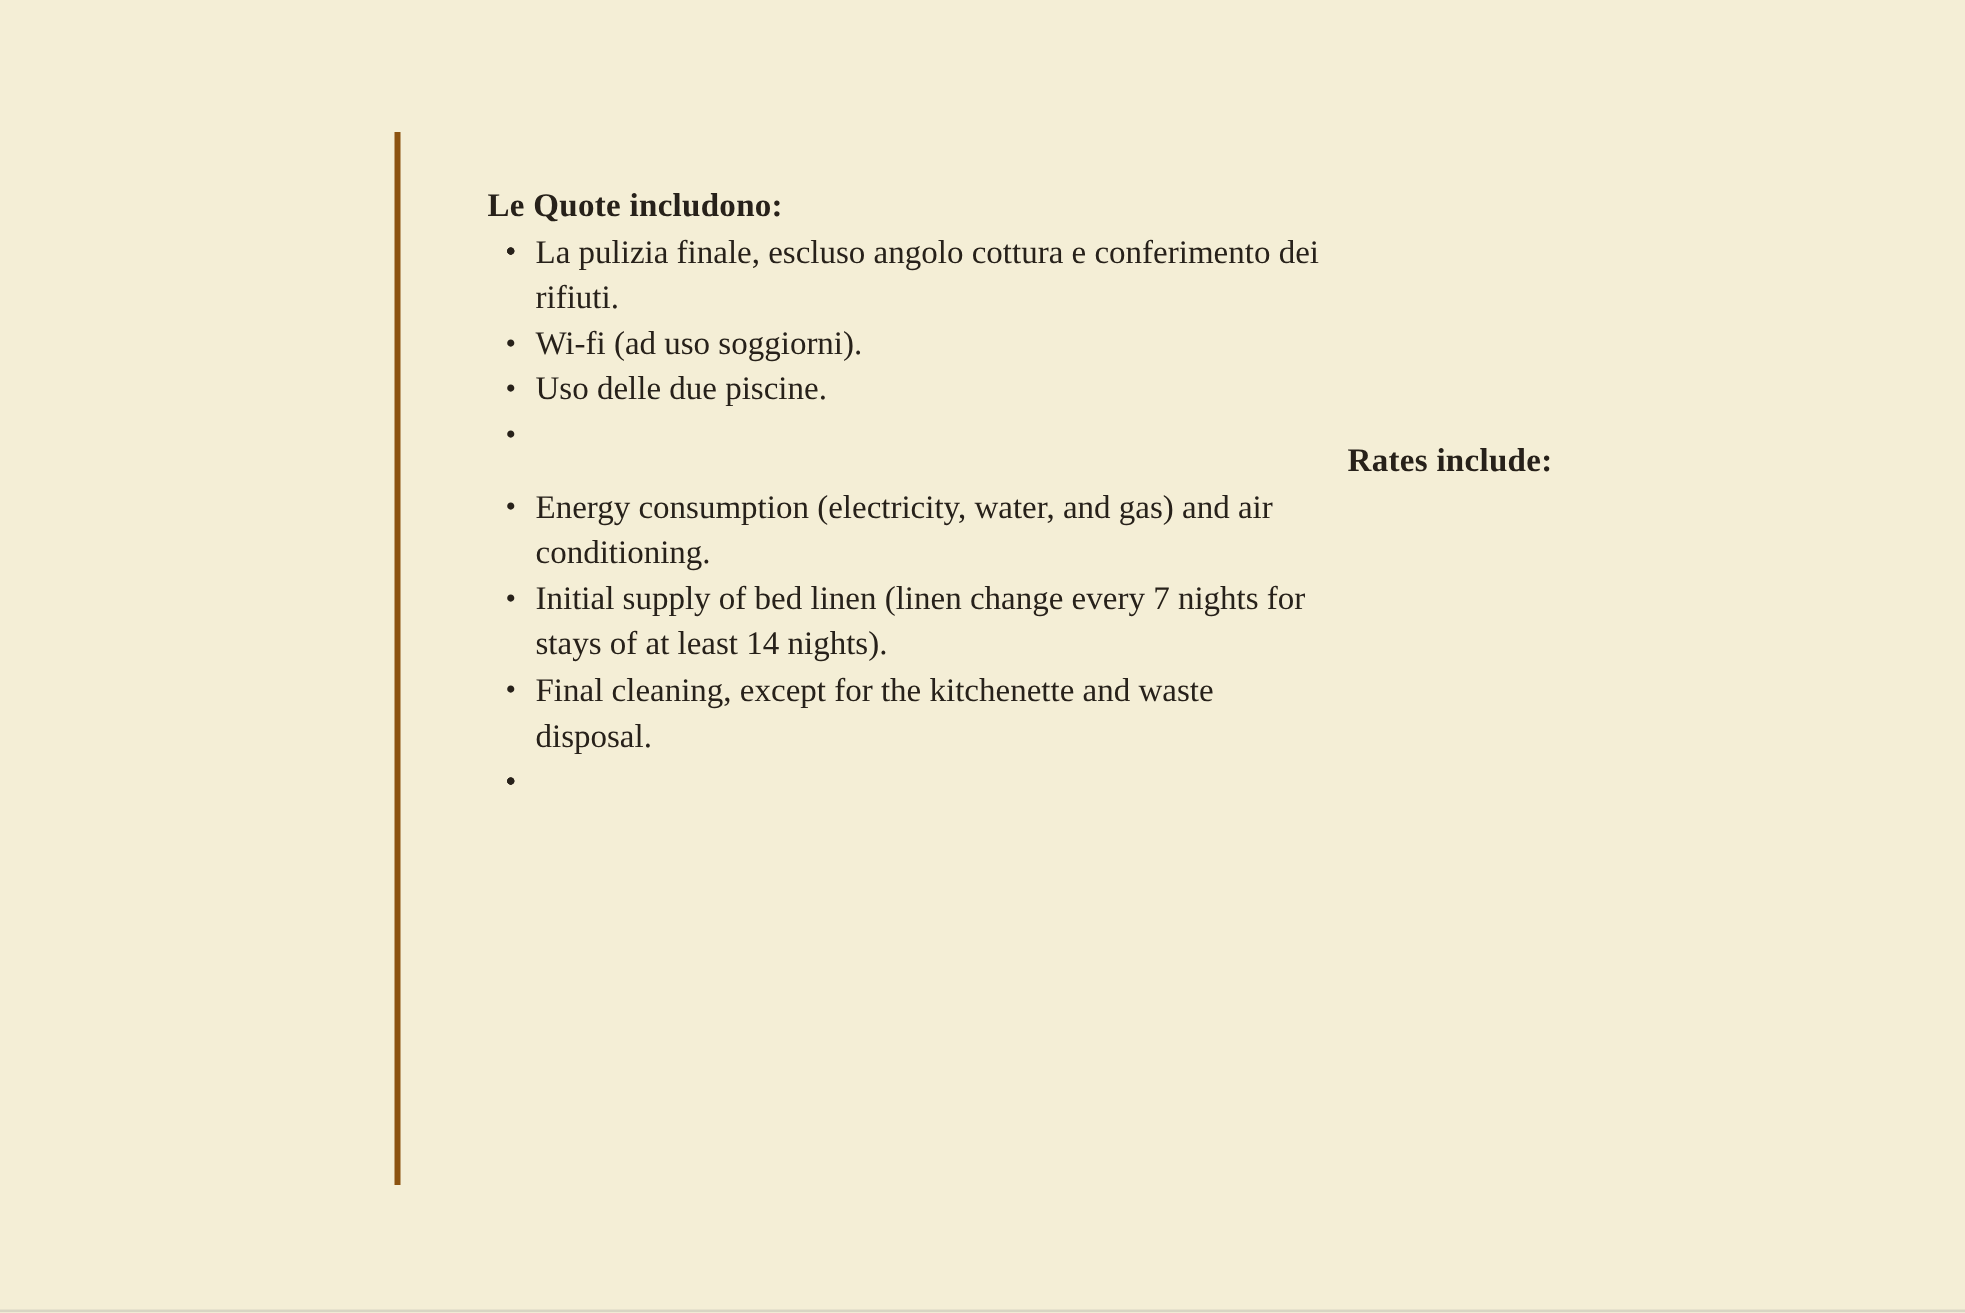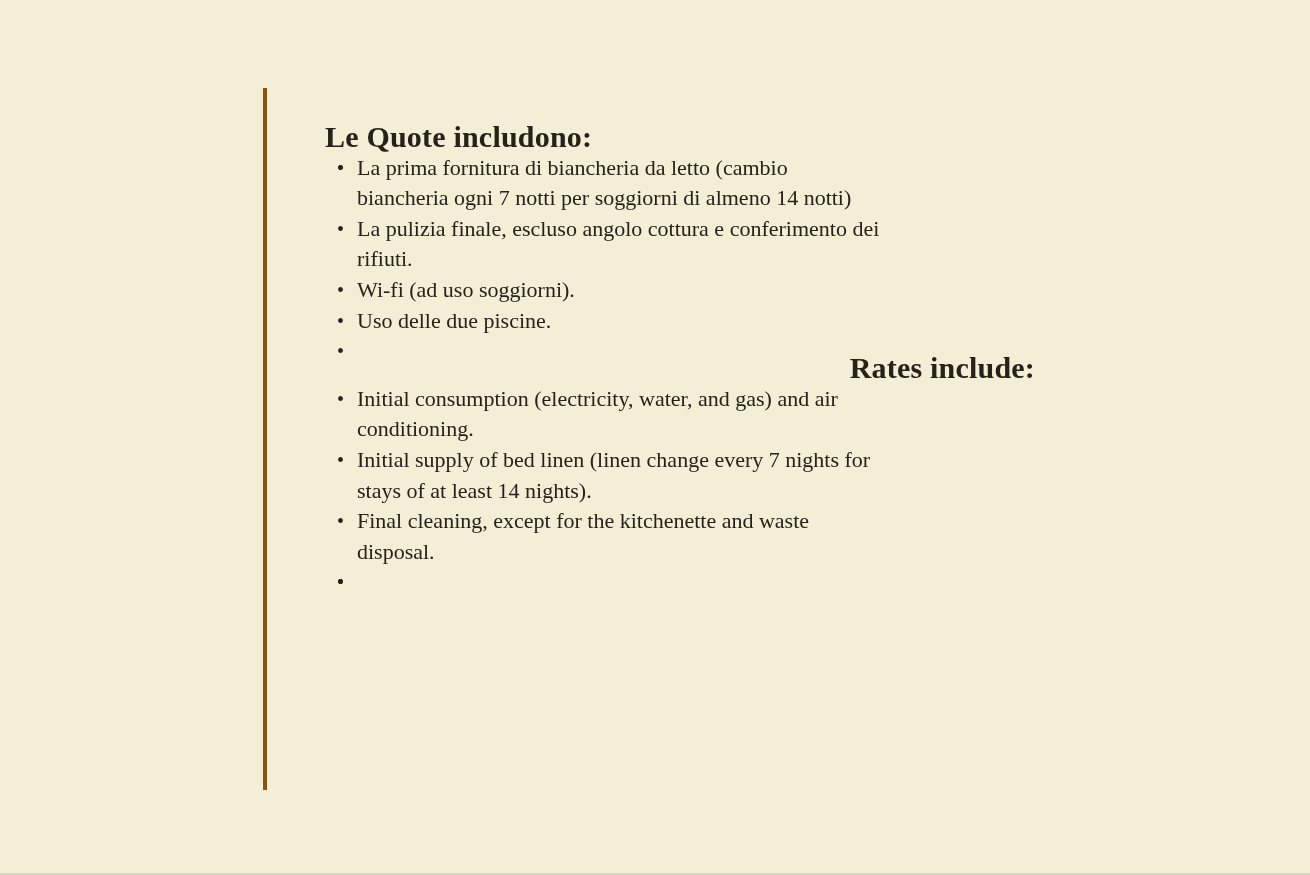--- a/index.html
+++ b/index.html
@@ -30,21 +30,21 @@
   .content {
     position: absolute;
     left: 325px;
     top: 122px;
     width: 710px;
     font-size: 22px;
     line-height: 30.6px;
   }
   .heading {
     margin: 0;
-    font-size: 30px;
+    font-size: 22px;
     font-weight: bold;
     letter-spacing: 0.2px;
   }
   .section-en .heading {
     margin-top: 17px;
     text-align: right;
   }
   ul.items {
     list-style: none;
     margin: 0;
@@ -83,22 +83,20 @@
   <div class="content">
 
     <div class="section section-it">
       <h2 class="heading">Le Quote includono:</h2>
       <ul class="items">
         <li class="item">
           <span class="bullet">•</span>
         </li>
         <li class="item">
           <span class="bullet">•</span>
-          <span class="item-text">La prima fornitura di biancheria da letto (cambio
-biancheria ogni 7 notti per soggiorni di almeno 14 notti)</span>
         </li>
         <li class="item">
           <span class="bullet">•</span>
           <span class="item-text">La pulizia finale, escluso angolo cottura e conferimento dei
 rifiuti.</span>
         </li>
         <li class="item">
           <span class="bullet">•</span>
           <span class="item-text">Wi-fi (ad uso soggiorni).</span>
         </li>
@@ -110,21 +108,21 @@
           <span class="bullet">•</span>
         </li>
       </ul>
     </div>
 
     <div class="section section-en">
       <h2 class="heading">Rates include:</h2>
       <ul class="items">
         <li class="item">
           <span class="bullet">•</span>
-          <span class="item-text">Initial consumption (electricity, water, and gas) and air
+          <span class="item-text">Energy consumption (electricity, water, and gas) and air
 conditioning.</span>
         </li>
         <li class="item">
           <span class="bullet">•</span>
           <span class="item-text">Initial supply of bed linen (linen change every 7 nights for
 stays of at least 14 nights).</span>
         </li>
         <li class="item">
           <span class="bullet">•</span>
           <span class="item-text">Final cleaning, except for the kitchenette and waste

